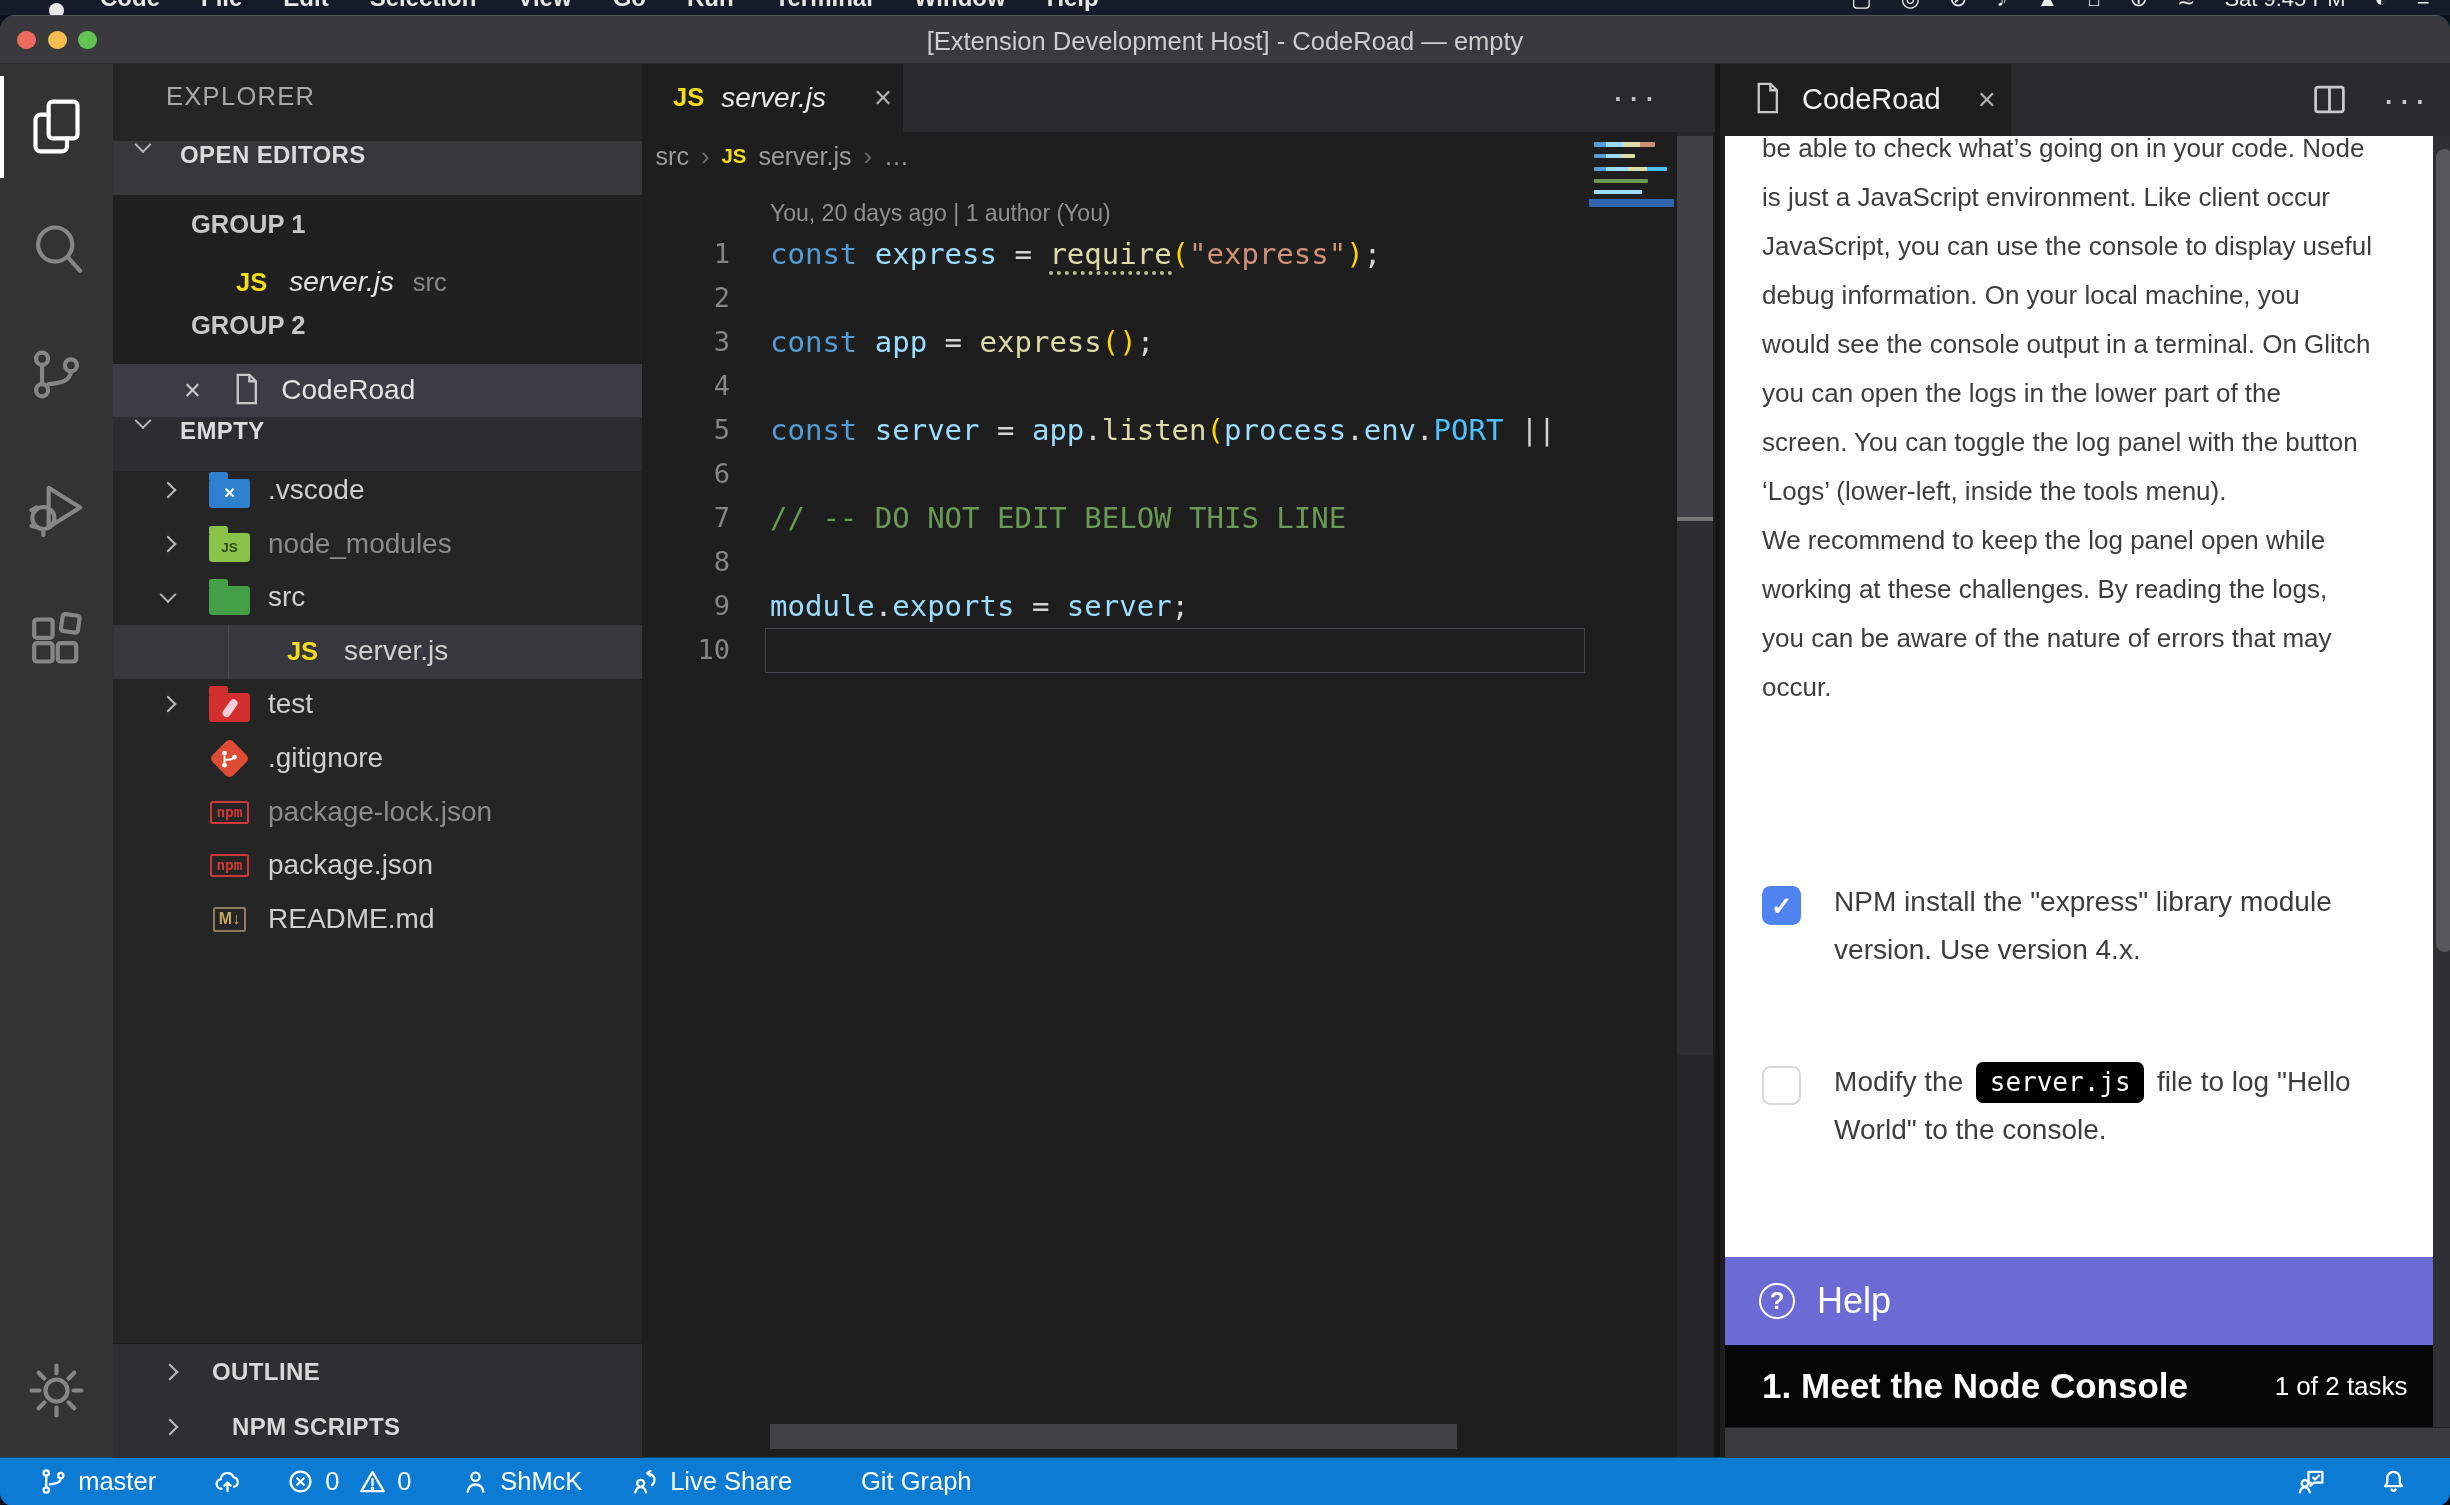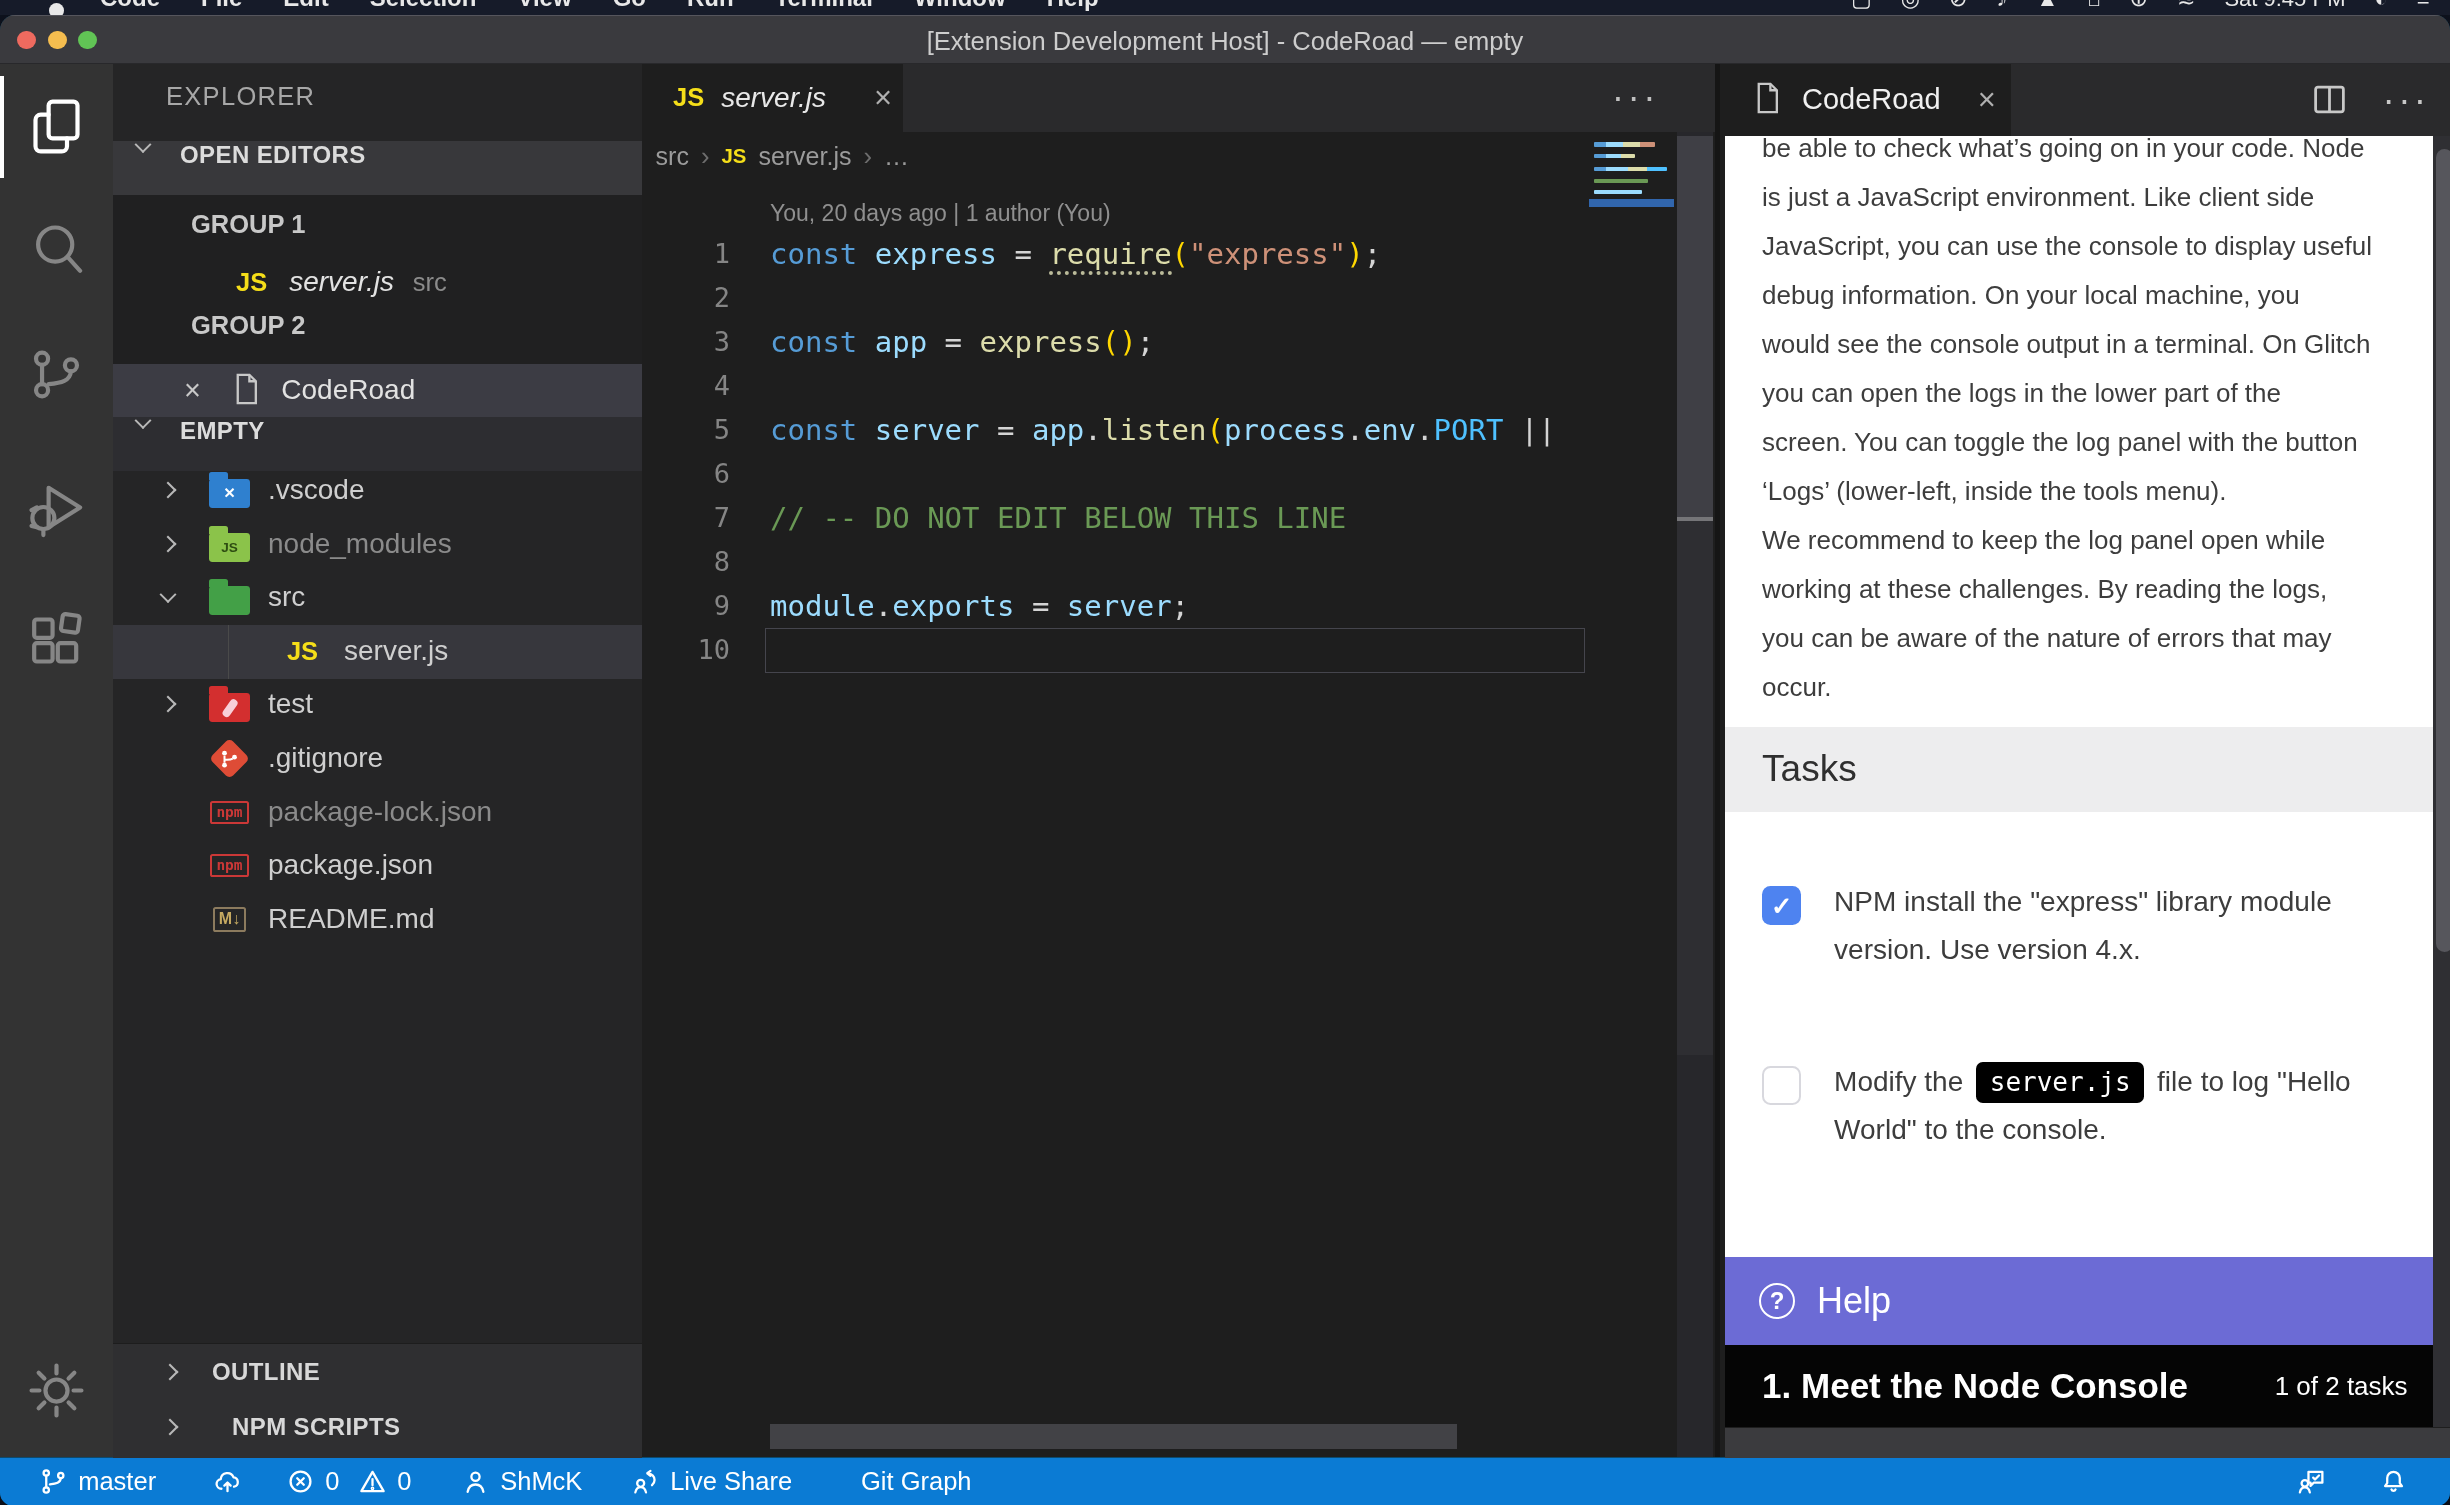--- a/index.html
+++ b/index.html
@@ -465,36 +465,33 @@
                 <rect x="3" y="4" width="18" height="16" rx="1.5"></rect>
                 <line x1="12" y1="4" x2="12" y2="20"></line>
               </svg>
             <span class="dots">···</span>
           </div>
         </div>
 
         <div id="webview">
           <div id="panel-paragraph">
               <div class="para-line">be able to check what’s going on in your code. Node</div>
-              <div class="para-line">is just a JavaScript environment. Like client side</div>
+              <div class="para-line">is just a JavaScript environment. Like client occur</div>
               <div class="para-line">JavaScript, you can use the console to display useful</div>
               <div class="para-line">debug information. On your local machine, you</div>
               <div class="para-line">would see the console output in a terminal. On Glitch</div>
               <div class="para-line">you can open the logs in the lower part of the</div>
               <div class="para-line">screen. You can toggle the log panel with the button</div>
               <div class="para-line">‘Logs’ (lower-left, inside the tools menu).</div>
               <div class="para-line">We recommend to keep the log panel open while</div>
               <div class="para-line">working at these challenges. By reading the logs,</div>
               <div class="para-line">you can be aware of the nature of errors that may</div>
               <div class="para-line">occur.</div>
             </div>
 
-          <div id="tasks-band">
-            <span class="tt">Tasks</span>
-          </div>
 
           <div class="task" id="task-1">
             <div class="cb checked">
                 <span>✓</span>
               </div>
             <div class="task-lines">
               <div class="tl">NPM install the "express" library module</div>
               <div class="tl">version. Use version 4.x.</div>
             </div>
           </div>

